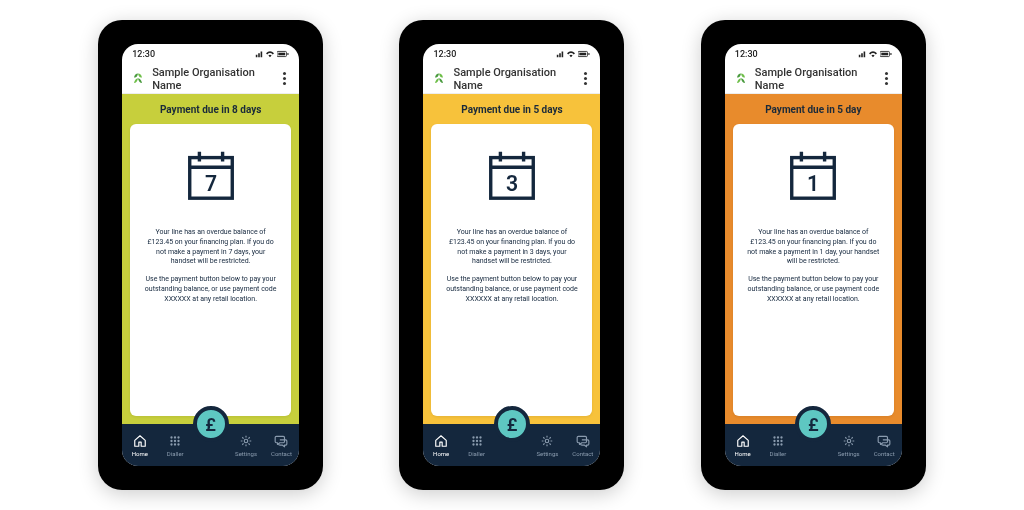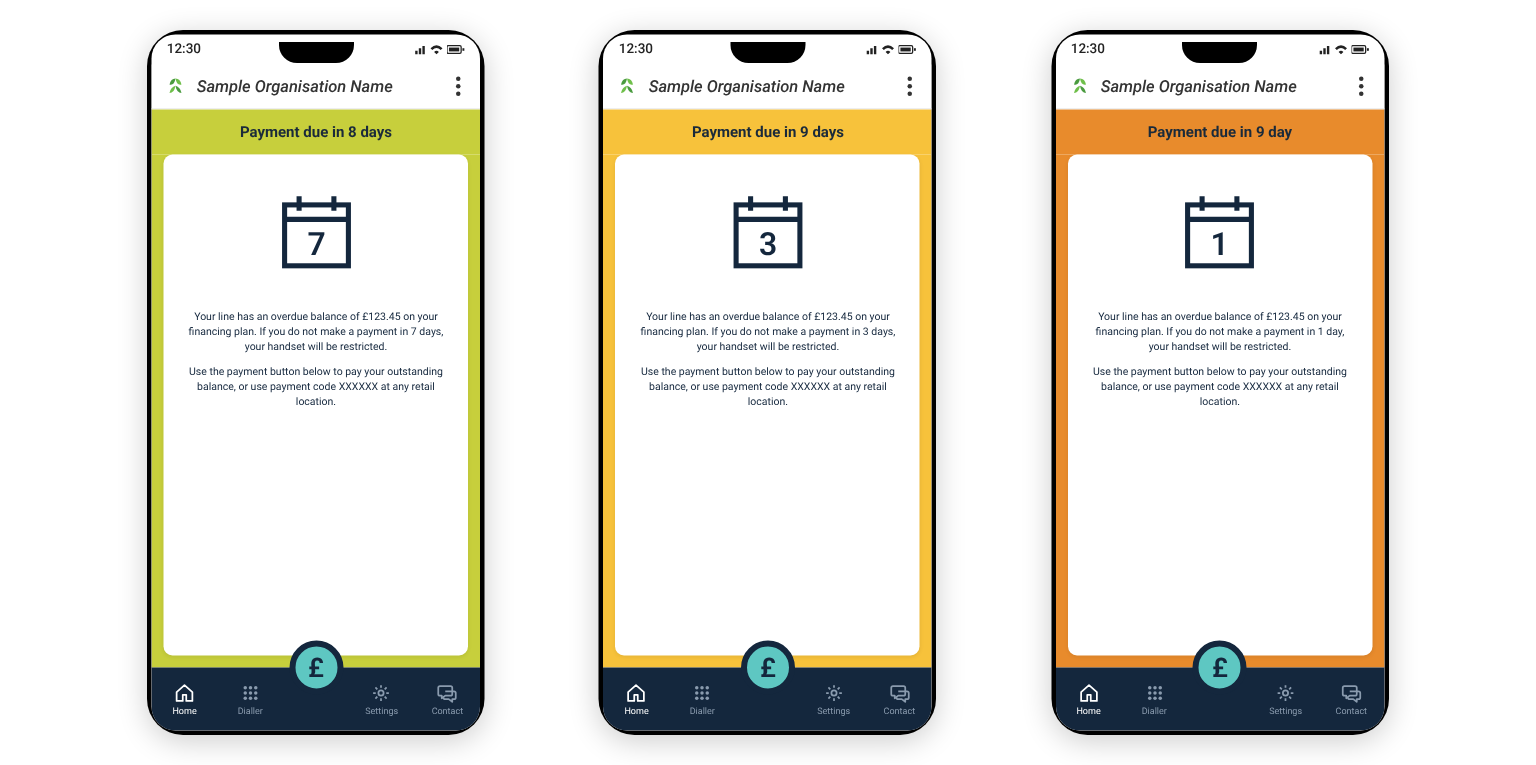--- a/index.html
+++ b/index.html
@@ -11,21 +11,21 @@
     display: flex;
     justify-content: space-around;
     align-items: center;
     padding: 20px 60px;
   }
   .phone {
     width: 225px;
     height: 470px;
     background: #000;
     border-radius: 24px;
-    padding: 3px;
+    padding: 24px;
     position: relative;
     box-shadow: 0 4px 20px rgba(0,0,0,0.2);
   }
   .screen {
     width: 100%;
     height: 100%;
     background: #fff;
     border-radius: 16px;
     overflow: hidden;
     display: flex;
@@ -56,21 +56,20 @@
   .status-icons { display: flex; gap: 2px; align-items: center; }
   .status-icons svg { display: block; }
   .app-bar {
     height: 30px;
     background: #fff;
     border-bottom: 1px solid #eee;
     display: flex;
     align-items: center;
     padding: 0 8px;
     gap: 6px;
-    font-style: italic;
   }
   .logo {
     width: 16px;
     height: 16px;
     display: flex;
     align-items: center;
     justify-content: center;
   }
   .app-title {
     flex: 1;
@@ -285,21 +284,21 @@
   </svg>
         </span>
         <span class="app-title">Sample Organisation Name</span>
         <div class="kebab">
           <span></span>
           <span></span>
           <span></span>
         </div>
       </div>
       <div class="banner" style="background:#f7c23b">
-        <span>Payment due in 9 days</span>
+        <span>Payment due in 5 days</span>
       </div>
       <div class="content-wrap" style="background:#f7c23b">
         <div class="card">
           <div class="cal-icon"><svg width="58" height="58" viewBox="0 0 60 60">
     <rect x="8" y="12" width="44" height="42" fill="none" stroke="#14273d" stroke-width="3.5"></rect>
     <line x1="8" y1="22" x2="52" y2="22" stroke="#14273d" stroke-width="3.5"></line>
     <line x1="18" y1="6" x2="18" y2="16" stroke="#14273d" stroke-width="3.5"></line>
     <line x1="42" y1="6" x2="42" y2="16" stroke="#14273d" stroke-width="3.5"></line>
     <text x="30" y="41" class="cal-num">3</text>
   </svg></div>
@@ -378,21 +377,21 @@
   </svg>
         </span>
         <span class="app-title">Sample Organisation Name</span>
         <div class="kebab">
           <span></span>
           <span></span>
           <span></span>
         </div>
       </div>
       <div class="banner" style="background:#e88b2c">
-        <span>Payment due in 9 day</span>
+        <span>Payment due in 5 day</span>
       </div>
       <div class="content-wrap" style="background:#e88b2c">
         <div class="card">
           <div class="cal-icon"><svg width="58" height="58" viewBox="0 0 60 60">
     <rect x="8" y="12" width="44" height="42" fill="none" stroke="#14273d" stroke-width="3.5"></rect>
     <line x1="8" y1="22" x2="52" y2="22" stroke="#14273d" stroke-width="3.5"></line>
     <line x1="18" y1="6" x2="18" y2="16" stroke="#14273d" stroke-width="3.5"></line>
     <line x1="42" y1="6" x2="42" y2="16" stroke="#14273d" stroke-width="3.5"></line>
     <text x="30" y="41" class="cal-num">1</text>
   </svg></div>

